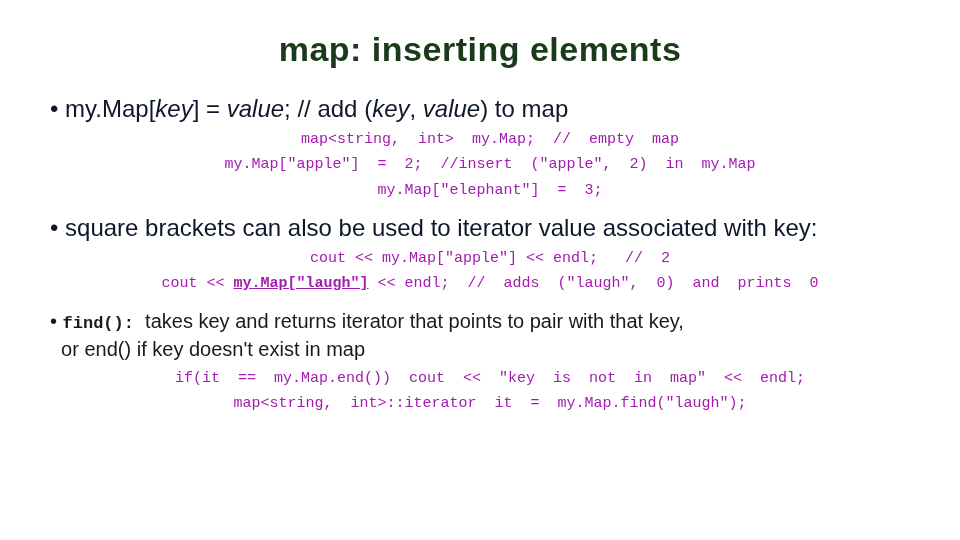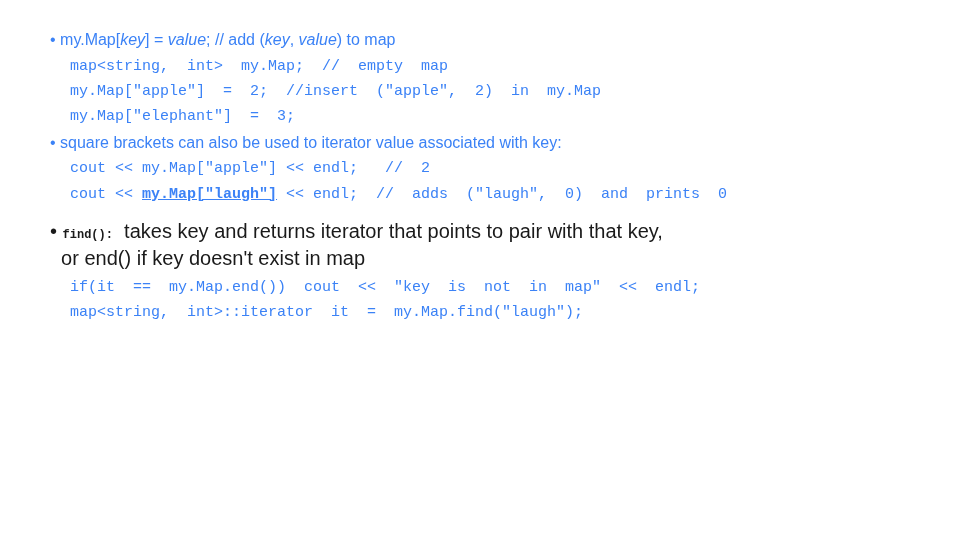--- a/index.html
+++ b/index.html
@@ -25,64 +25,67 @@
       text-align: center;
       font-size: 34px;
       font-weight: bold;
       color: #1a3a1a;
       margin-bottom: 18px;
       font-family: 'Impact', 'Arial Black', sans-serif;
       letter-spacing: 0.5px;
     }
 
     .bullet-point {
-      font-size: 16px;
-      color: #3b82f6;
+      font-size: 24px;
+      color: #0f172a;
       margin-bottom: 4px;
+      margin-top: 6px;
       line-height: 1.3;
     }
 
     .code-block {
       font-family: 'Courier New', monospace;
       font-size: 15px;
-      color: #3b82f6;
+      color: #a21caf;
       margin-left: 20px;
       margin-bottom: 2px;
       line-height: 1.55;
       white-space: pre;
+      text-align: center;
     }
 
     .highlight-bold {
       font-weight: bold;
       text-decoration: underline;
     }
 
     .bullet-large {
       font-size: 20px;
       color: #1a1a1a;
       margin-bottom: 4px;
       margin-top: 8px;
       line-height: 1.35;
     }
 
     .bullet-large .code-inline {
       font-family: 'Courier New', monospace;
-      font-size: 12px;
+      font-size: 17px;
       font-weight: bold;
     }
 
     .section {
       margin-bottom: 2px;
     }
   </style>
 </head>
 <body>
 
 <div class="slide">
 
+  <div class="slide-title">map: inserting elements</div>
 
   <div class="section">
     <div class="bullet-point">
       • my.Map[<em>key</em>] = <em>value</em>; // add (<em>key</em>, <em>value</em>) to map
     </div>
     <div class="code-block">map&lt;string,  int&gt;  my.Map;  //  empty  map</div>
     <div class="code-block">my.Map["apple"]  =  2;  //insert  ("apple",  2)  in  my.Map</div>
     <div class="code-block">my.Map["elephant"]  =  3;</div>
   </div>
 

